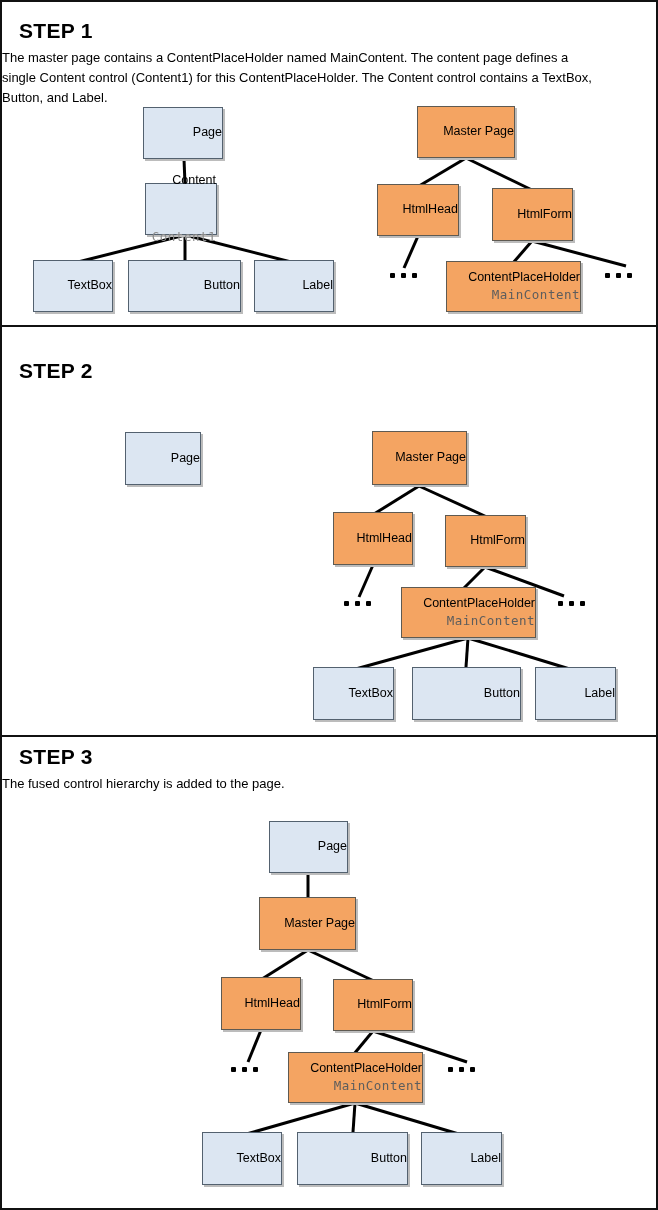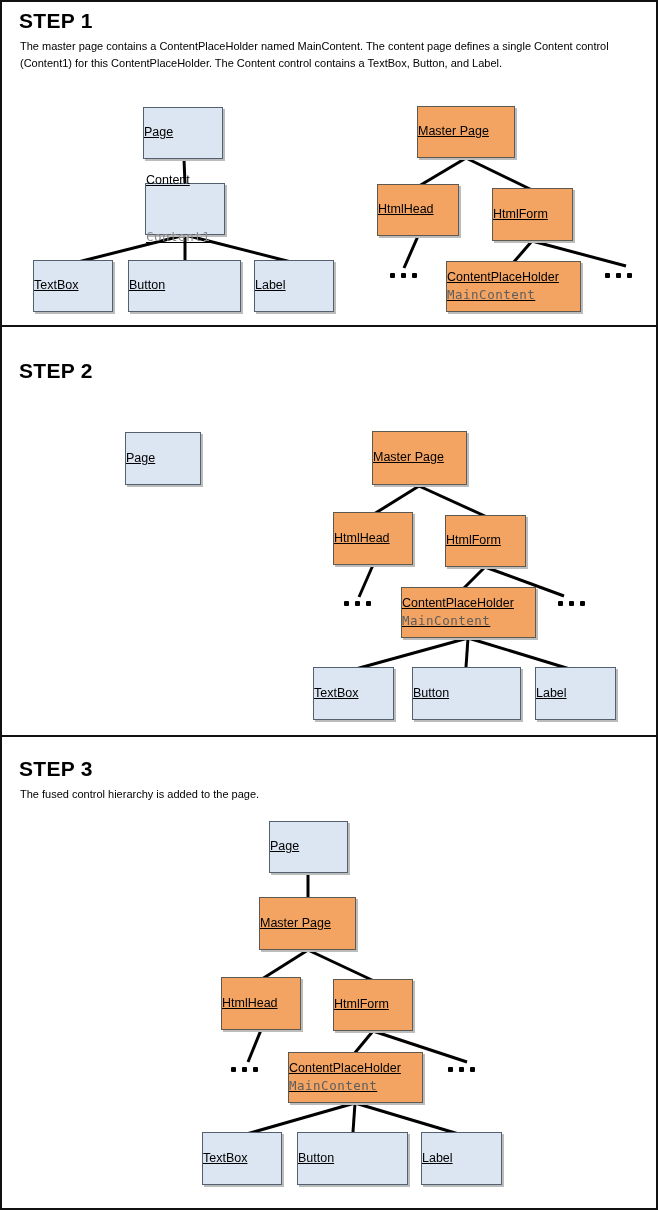--- a/index.html
+++ b/index.html
@@ -21,50 +21,48 @@
   #section-2 { top: 325px; height: 412px; }
   #section-3 { top: 735px; height: 475px; }
   .step-title {
     margin: 0;
     padding: 0 0 0 17px;
     font-size: 21px;
     font-weight: bold;
     color: #000000;
     letter-spacing: 0.3px;
   }
-  #section-1 .step-title { padding-top: 7px; }
+  #section-1 .step-title { padding-top: 17px; }
   #section-2 .step-title { padding-top: 32px; }
-  #section-3 .step-title { padding-top: 20px; }
+  #section-3 .step-title { padding-top: 8px; }
   .step-desc {
     margin: 5px 7px 0 0;
-    padding-left: 18px;
     width: 600px;
-    font-size: 11px;
+    font-size: 13px;
     line-height: 1.55;
     color: #000000;
   }
   #diagram-layer {
     position: absolute;
     top: 0; left: 0;
     width: 658px; height: 1210px;
     pointer-events: none;
   }
   #edges-svg { position: absolute; top: 0; left: 0; }
   .node {
     position: absolute;
     box-sizing: border-box;
     display: flex;
     flex-direction: column;
-    align-items: flex-start;
+    align-items: flex-end;
     justify-content: center;
     text-align: center;
     font-size: 12.5px;
     color: #000000;
     line-height: 1.25;
-    text-decoration: underline;
   }
   .node.content {
     background: var(--blue-fill);
     border: 1px solid var(--blue-border);
     box-shadow: 2px 2px 0 var(--shadow);
   }
   .node.master {
     background: var(--orange-fill);
     border: 1px solid var(--orange-border);
     box-shadow: 2px 2px 0 var(--shadow);
@@ -130,21 +128,21 @@
       <line x1="261" y1="1030" x2="248" y2="1062" stroke="#000000" stroke-width="3"></line>
       <line x1="373" y1="1031" x2="354" y2="1054" stroke="#000000" stroke-width="3"></line>
       <line x1="373" y1="1031" x2="467" y2="1062" stroke="#000000" stroke-width="3"></line>
       <line x1="355" y1="1103" x2="243" y2="1135" stroke="#000000" stroke-width="3"></line>
       <line x1="355" y1="1103" x2="353" y2="1132" stroke="#000000" stroke-width="3"></line>
       <line x1="355" y1="1103" x2="462" y2="1135" stroke="#000000" stroke-width="3"></line>
     </svg>
 <div class="node content" style="left: 143px; top: 107px; width: 80px; height: 52px;">
       <span class="node-label">Page</span>
     </div>
-    <div class="node content" style="left: 145px; top: 183px; width: 80px; height: 52px;">
+    <div class="node content" style="left: 145px; top: 183px; width: 72px; height: 52px;">
       <span class="node-label">Content</span>
       <span class="node-sublabel">Content1</span>
     </div>
     <div class="node content" style="left: 33px; top: 260px; width: 80px; height: 52px;">
       <span class="node-label">TextBox</span>
     </div>
     <div class="node content" style="left: 128px; top: 260px; width: 113px; height: 52px;">
       <span class="node-label">Button</span>
     </div>
     <div class="node content" style="left: 254px; top: 260px; width: 80px; height: 52px;">

